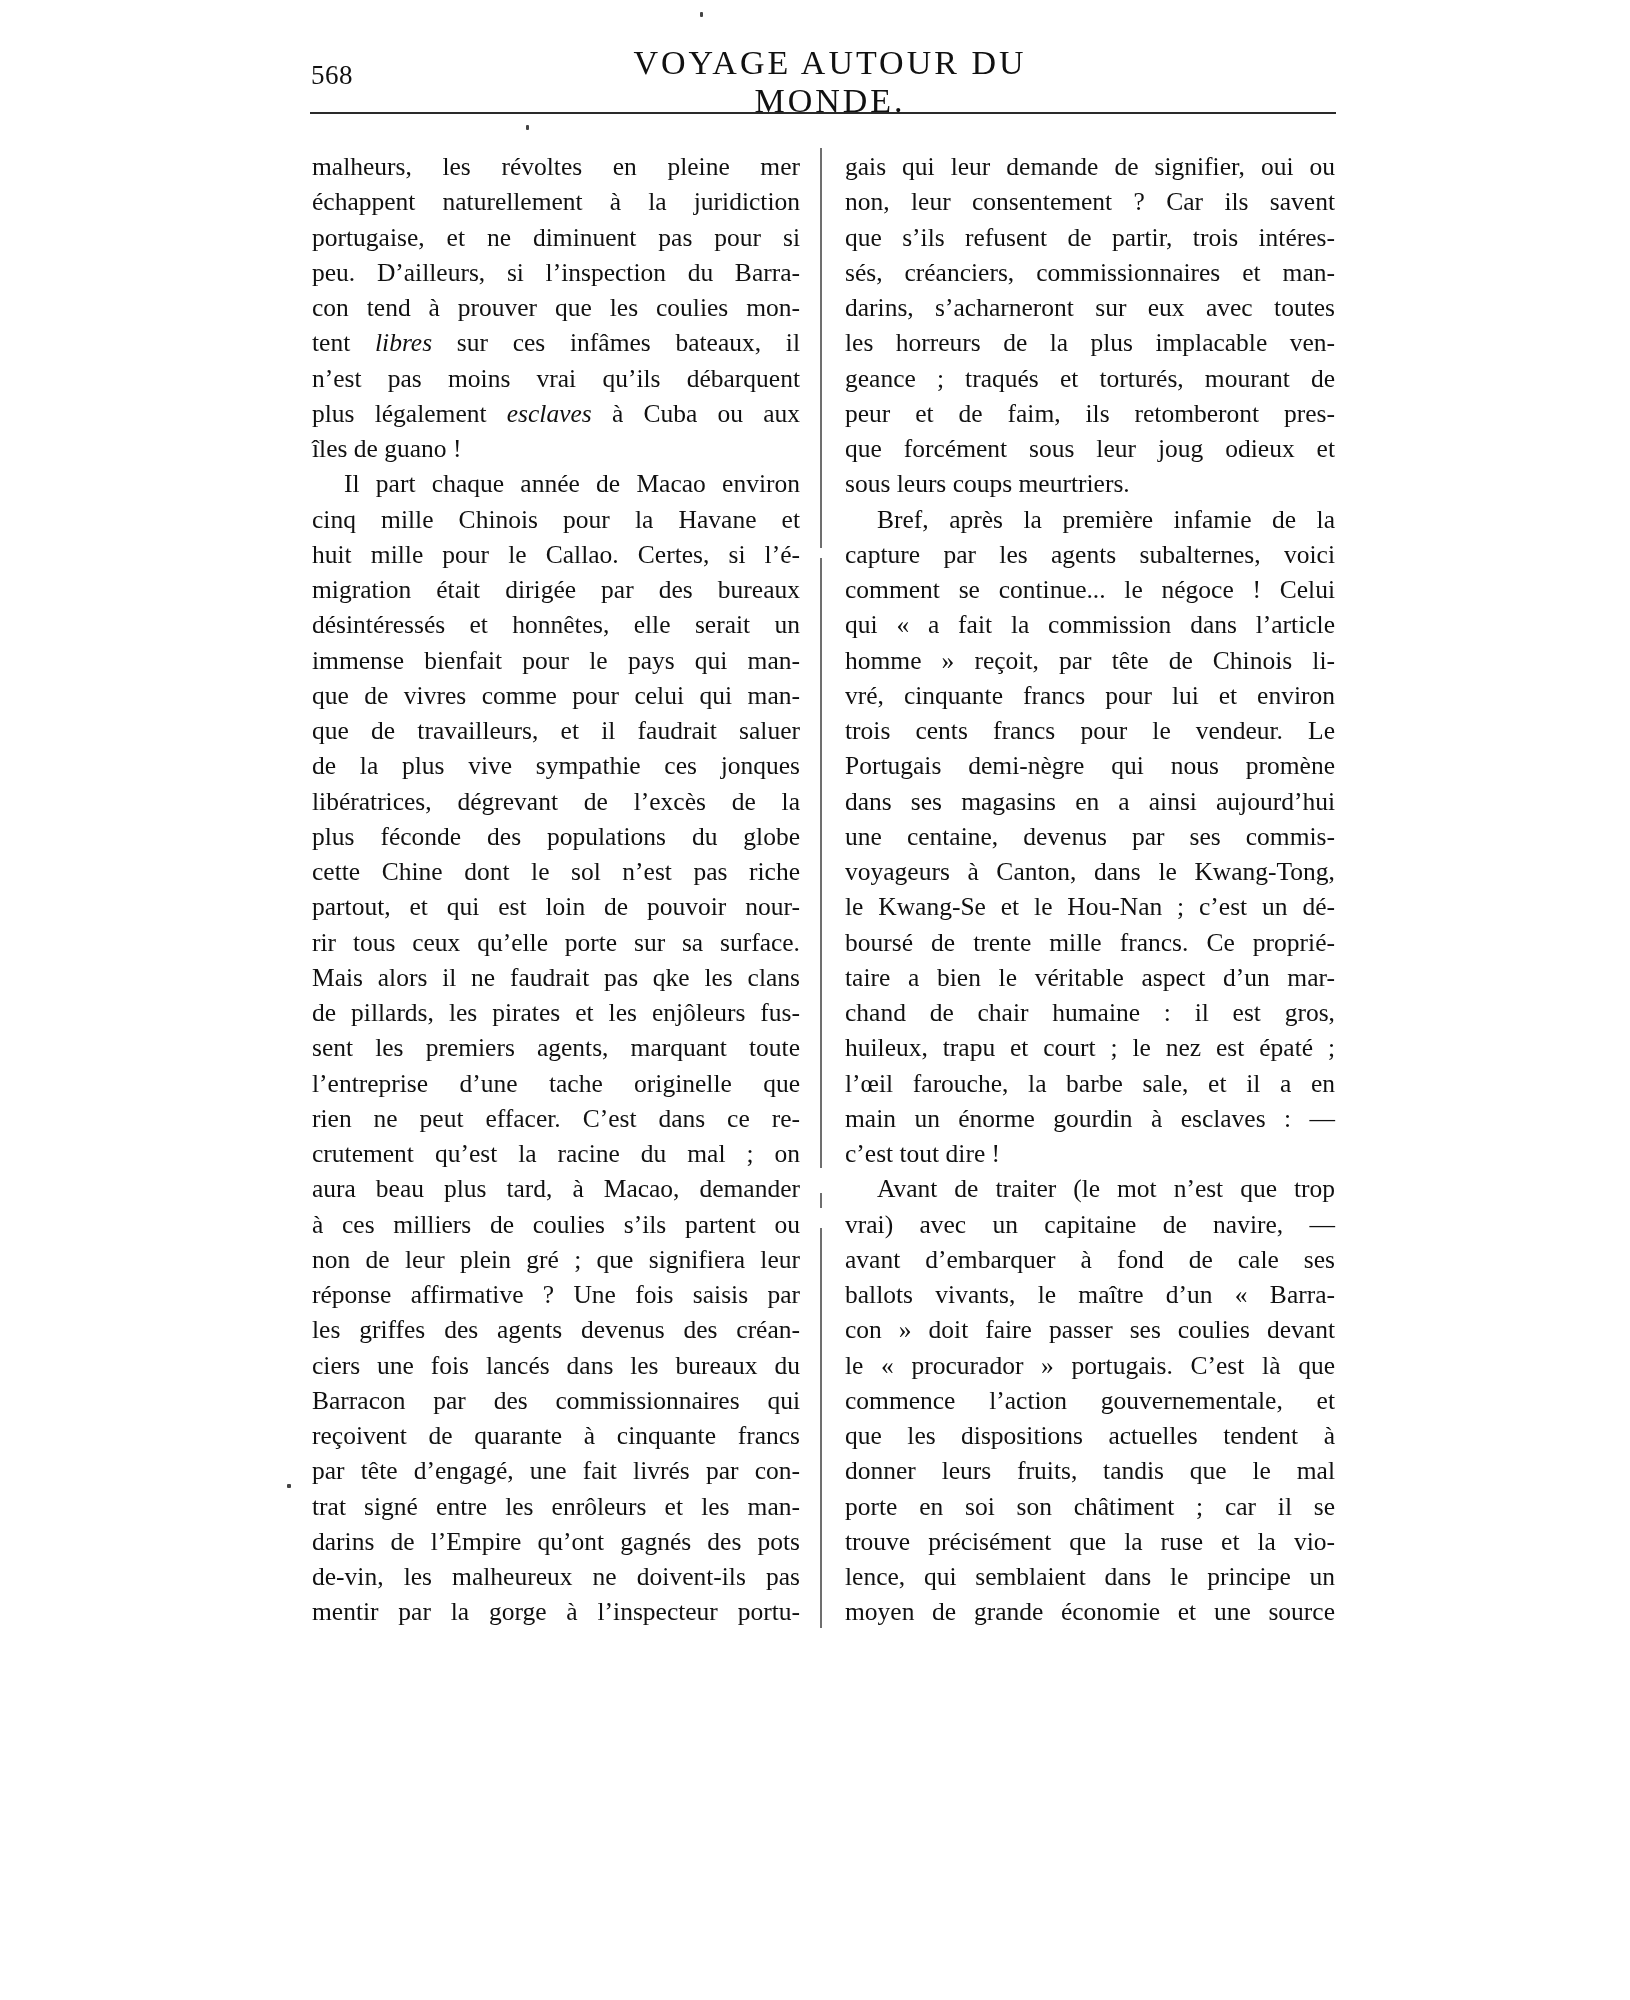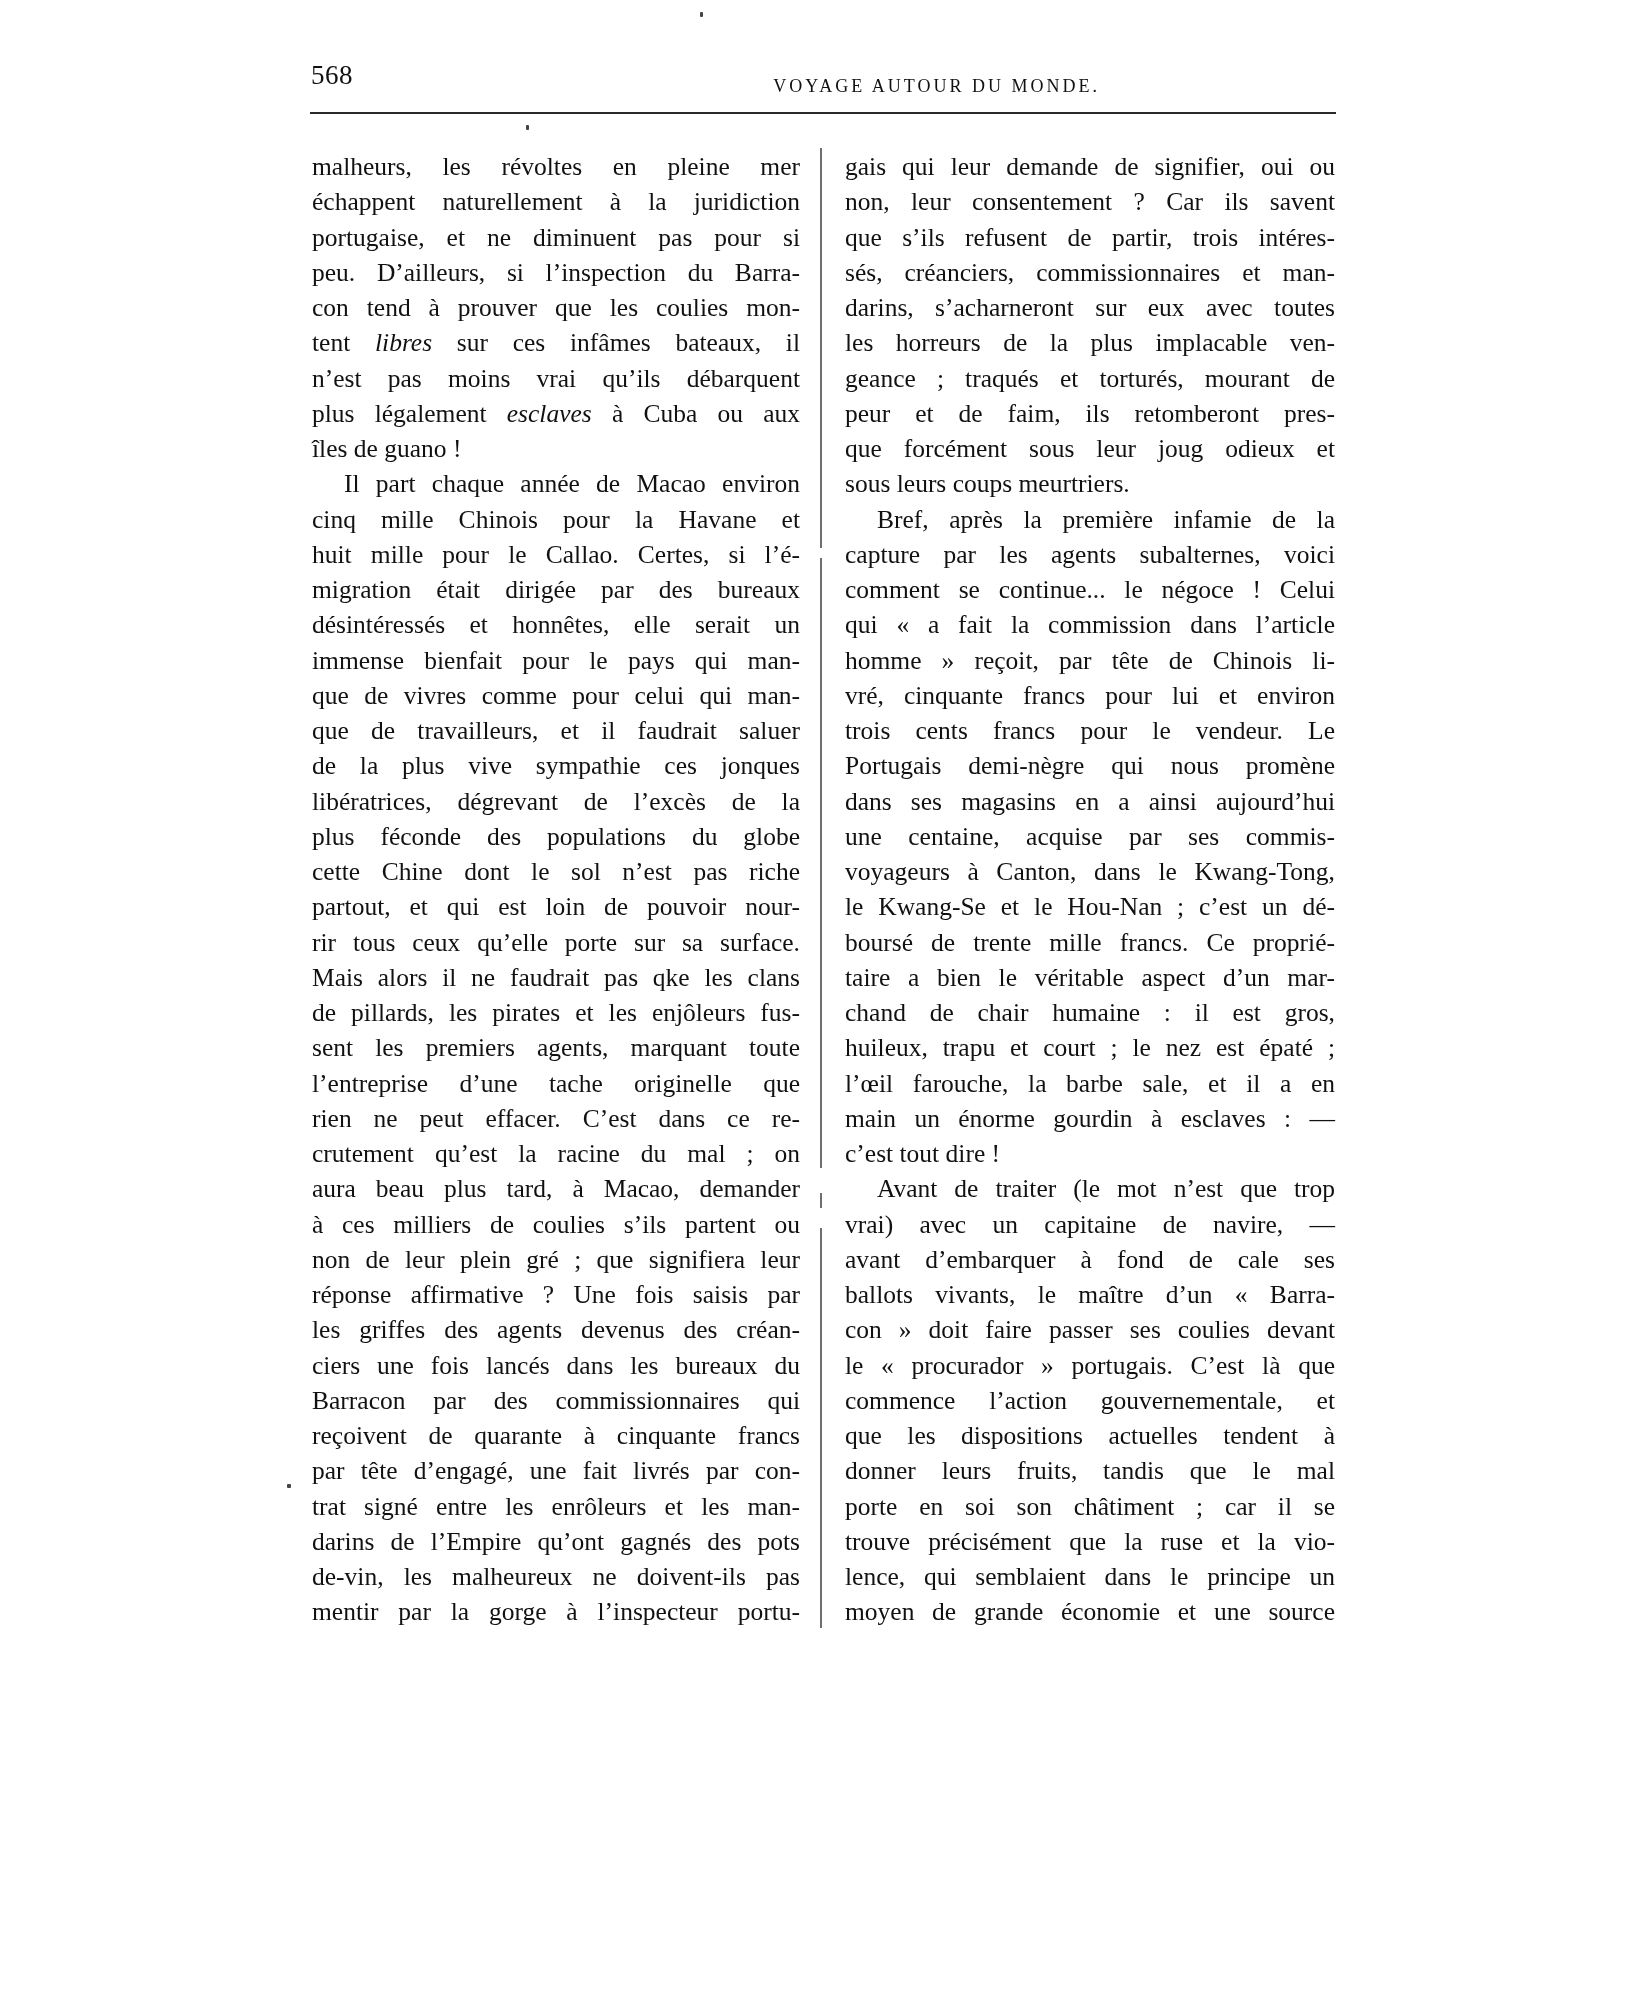--- a/index.html
+++ b/index.html
@@ -20,23 +20,23 @@
     left: 311px;
     top: 60px;
     font-size: 27px;
     letter-spacing: 0.5px;
     text-align: center;
   }
   .running-title {
     position: absolute;
     left: 560px;
     width: 540px;
-    top: 76px;
-    text-align: right;
-    font-size: 18px;
+    top: 44px;
+    text-align: center;
+    font-size: 34px;
     letter-spacing: 3px;
   }
   .header-rule {
     position: absolute;
     left: 310px;
     width: 1026px;
     top: 112px;
     height: 2px;
     background: #2a2a2a;
   }
@@ -156,21 +156,21 @@
       <span class="line last">sous leurs coups meurtriers.</span>
       <span class="line indent">Bref, après la première infamie de la</span>
       <span class="line">capture par les agents subalternes, voici</span>
       <span class="line">comment se continue... le négoce ! Celui</span>
       <span class="line">qui « a fait la commission dans l’article</span>
       <span class="line">homme » reçoit, par tête de Chinois li-</span>
       <span class="line">vré, cinquante francs pour lui et environ</span>
       <span class="line">trois cents francs pour le vendeur. Le</span>
       <span class="line">Portugais demi-nègre qui nous promène</span>
       <span class="line">dans ses magasins en a ainsi aujourd’hui</span>
-      <span class="line">une centaine, acquise par ses commis-</span>
+      <span class="line">une centaine, devenus par ses commis-</span>
       <span class="line">voyageurs à Canton, dans le Kwang-Tong,</span>
       <span class="line">le Kwang-Se et le Hou-Nan ; c’est un dé-</span>
       <span class="line">boursé de trente mille francs. Ce proprié-</span>
       <span class="line">taire a bien le véritable aspect d’un mar-</span>
       <span class="line">chand de chair humaine : il est gros,</span>
       <span class="line">huileux, trapu et court ; le nez est épaté ;</span>
       <span class="line">l’œil farouche, la barbe sale, et il a en</span>
       <span class="line">main un énorme gourdin à esclaves : —</span>
       <span class="line last">c’est tout dire !</span>
       <span class="line indent">Avant de traiter (le mot n’est que trop</span>

